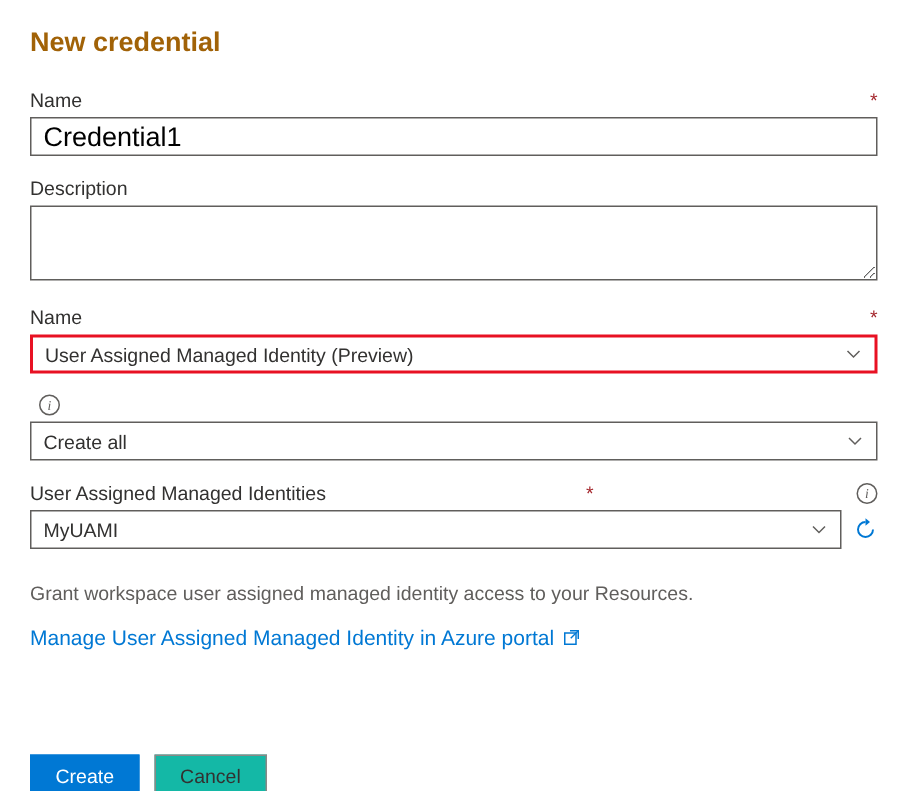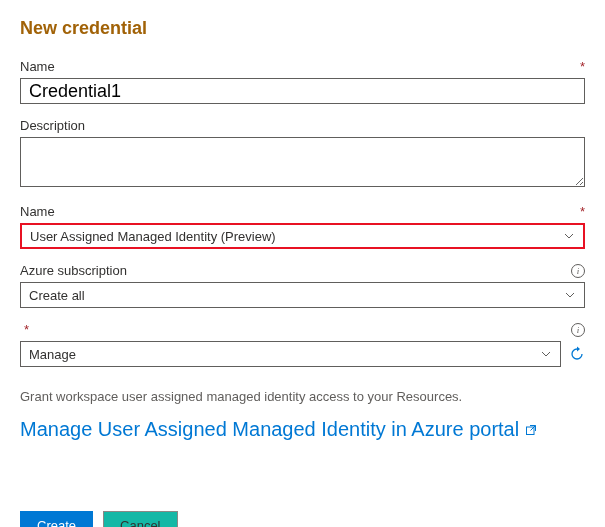--- a/index.html
+++ b/index.html
@@ -89,21 +89,21 @@
       display: inline-flex;
     }
     .hint {
       font-size: 13px;
       color: #605e5c;
       margin-top: 22px;
       margin-bottom: 14px;
     }
     .link {
       color: #0078d4;
-      font-size: 20px;
+      font-size: 14px;
       text-decoration: none;
       display: inline-flex;
       align-items: center;
       gap: 6px;
       cursor: pointer;
     }
     .ext-icon { display: inline-flex; }
     .footer {
       margin-top: 70px;
       display: flex;
@@ -158,41 +158,41 @@
     <span class="chevron">
       <svg width="12" height="12" viewBox="0 0 12 12">
           <path d="M2 4 L6 8 L10 4" stroke="#605e5c" stroke-width="1" fill="none"></path>
         </svg>
     </span>
   </div>
 </div>
 
 <div class="field">
   <div class="field-label">
-    <span>Azure subscription</span>
     <span class="info-icon">i</span>
   </div>
   <div class="select-box">
     <span>Create all</span>
     <span class="chevron">
       <svg width="12" height="12" viewBox="0 0 12 12">
           <path d="M2 4 L6 8 L10 4" stroke="#605e5c" stroke-width="1" fill="none"></path>
         </svg>
     </span>
   </div>
 </div>
 
 <div class="field">
   <div class="field-label">
+    <span>User Assigned Managed Identities</span>
     <span class="req">*</span>
     <span class="info-icon">i</span>
   </div>
   <div class="row-with-refresh">
     <div class="select-box">
-      <span>Manage</span>
+      <span>MyUAMI</span>
       <span class="chevron">
         <svg width="12" height="12" viewBox="0 0 12 12">
             <path d="M2 4 L6 8 L10 4" stroke="#605e5c" stroke-width="1" fill="none"></path>
           </svg>
       </span>
     </div>
     <span class="refresh-icon">
       <svg width="16" height="16" viewBox="0 0 16 16">
         <path d="M 13 8 A 5 5 0 1 1 8 3" stroke="#0078d4" stroke-width="1.3" fill="none"></path>
         <path d="M 8 0.5 L 8 5.5 L 11 3 Z" fill="#0078d4"></path>

